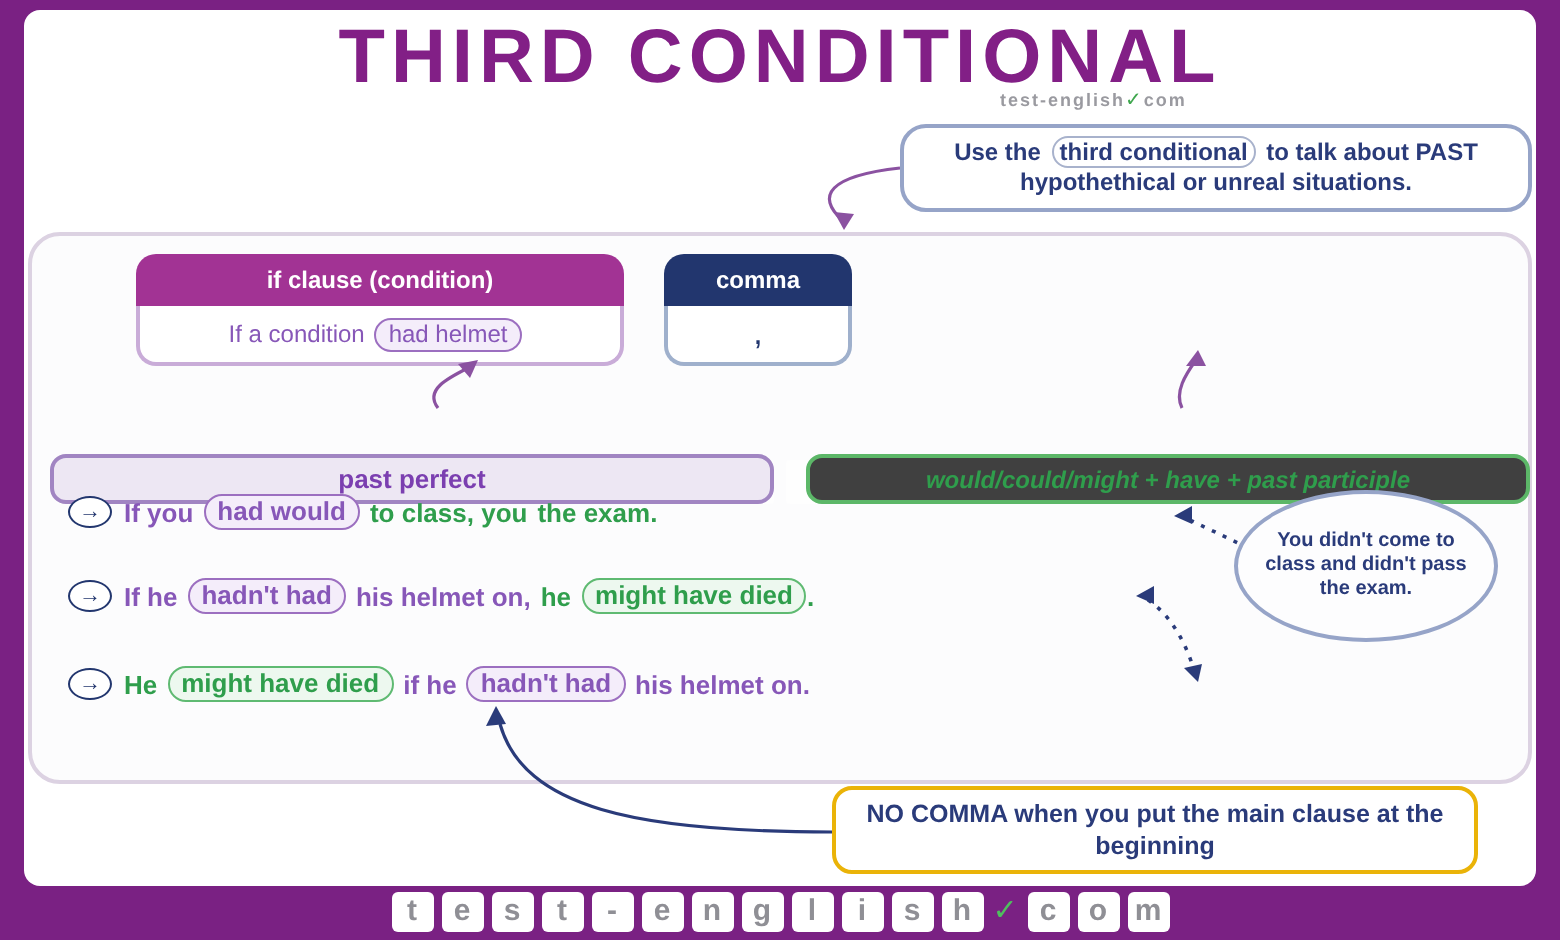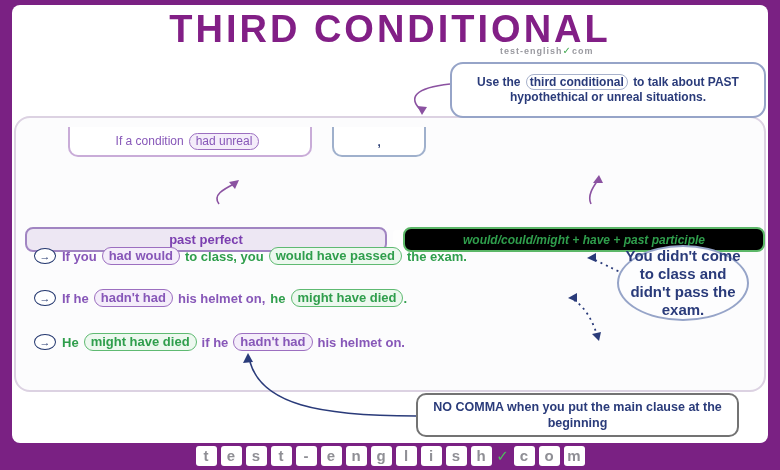--- a/index.html
+++ b/index.html
@@ -5,21 +5,21 @@
   * { margin:0; padding:0; box-sizing:border-box; }
   body { font-family:"Liberation Sans","DejaVu Sans",sans-serif; }
   .stage { position:relative; width:780px; height:470px; background:#7A2183; overflow:hidden; }
   .inner-white { position:absolute; left:12px; top:5px; width:756px; height:438px; background:#ffffff; border-radius:8px; }
 
   .page-title { position:absolute; left:0; right:0; top:8px; text-align:center;
     font-size:38px; font-weight:bold; letter-spacing:3px; color:#821F86; }
   .brand-small { position:absolute; left:500px; top:45px; font-size:9px; font-weight:bold; color:#9a9aa0; letter-spacing:1px; }
   .brand-small .chk { color:#3FA74E; font-size:10px; }
 
-  .callout-top { position:absolute; left:450px; top:62px; width:316px; height:56px;
+  .callout-top { position:absolute; left:450px; top:62px; width:316px; height:44px;
     background:#fff; border:2px solid #96A4C8; border-radius:13px;
     color:#2A3B7A; font-weight:bold; font-size:12px; line-height:1.28; text-align:center;
     display:flex; align-items:center; justify-content:center; padding:2px 8px; z-index:4; }
   .callout-top .hl { border:1.5px solid #A8B2CC; border-radius:8px; padding:0 3px; margin:0 2px; white-space:nowrap; }
 
   .panel { position:absolute; left:14px; top:116px; width:752px; height:276px;
     background:#FCFCFD; border:2px solid #DCD2E2; border-radius:16px; z-index:1; }
 
   .clause-box { position:absolute; z-index:2; }
   .cb-header { color:#fff; font-weight:bold; font-size:12px; text-align:center;
@@ -34,21 +34,21 @@
   .box-navy .cb-body { border:2px solid #9FB0CC; border-top:none; }
   .box-navy .cb-body .part { font-size:17px; margin-right:0; }
   .box-green { left:440px; top:127px; width:286px; }
   .box-green .cb-header { background:#2E9C47; }
   .box-green .cb-body { border:2px solid #6FBF80; border-top:none; }
 
   .formula-bar { position:absolute; top:205px; height:25px; border-radius:8px; z-index:2;
     display:flex; align-items:center; justify-content:center; font-weight:bold;margin-top:22px; }
   .bar-purple { left:25px; width:362px; background:#EDE7F3; border:2px solid #A185C2;
     color:#7B3FB0; font-size:13px; }
-  .bar-green { left:403px; width:362px; background:#000000; border:2px solid #5CB768;
+  .bar-green { left:403px; width:362px; background:#404040; border:2px solid #5CB768;
     color:#2F9E4C; font-size:12px; font-style:italic; }
 
   .watermark { position:absolute; left:28px; top:230px; width:724px; height:22px;
     display:flex; justify-content:space-between; z-index:1; opacity:0.55; }
   .watermark .tile { display:inline-block; width:40px; height:22px; background:rgba(255,255,255,0.85);
     color:#C9C9D2; font-size:18px; font-weight:bold; text-align:center; line-height:22px; border-radius:2px; }
   .watermark .tile-check { background:transparent; color:#9ED0A5; }
 
   .sent { position:absolute; left:34px; display:flex; align-items:center; z-index:2; font-weight:bold; font-size:13px; }
   .sent-1 { top:247px; } .sent-2 { top:289px; } .sent-3 { top:333px; }
@@ -56,27 +56,27 @@
     width:22px; height:16px; border:1.6px solid #22366E; border-radius:50%;
     color:#22366E; font-size:11px; font-weight:bold; background:#fff; margin-right:6px; flex:none; }
   .part { margin-right:5px; white-space:nowrap; }
   .part.tight { margin-left:-5px; }
   .txt-p { color:#8757B8; } .txt-g { color:#2F9E4C; } .txt-n { color:#22366E; }
   .pill { border-radius:10px; padding:0px 6px 1px 6px; }
   .pill-p { border:1.5px solid #9C6FC0; background:#F4EDFA; color:#8757B8; }
   .pill-g { border:1.5px solid #5FBA72; background:#EDF8EF; color:#2F9E4C; }
 
   .circle { position:absolute; background:#FDFDFE; border:2px solid #96A4C8; border-radius:50%;
-    color:#2A3B7A; font-weight:bold; font-size:15px; line-height:1.2; text-align:center;
+    color:#2A3B7A; font-weight:bold; font-size:10px; line-height:1.2; text-align:center;
     display:flex; align-items:center; justify-content:center; padding:6px; }
   .circle-1 { left:617px; top:245px; width:132px; height:76px; z-index:4; }
   .circle-2 { left:596px; top:311px; width:122px; height:72px; z-index:5; }
 
   .callout-bottom { position:absolute; left:416px; top:393px; width:323px; height:44px;
-    background:#fff; border:2px solid #737373; border-radius:10px;
+    background:#fff; border:2px solid #eab308; border-radius:10px;
     color:#2A3B7A; font-weight:bold; font-size:12.5px; line-height:1.3; text-align:center;
     display:flex; align-items:center; justify-content:center; z-index:4; }
 
   .overlay { position:absolute; left:0; top:0; z-index:3; pointer-events:none; }
 
   .footer-tiles { position:absolute; left:0; right:0; top:446px; display:flex;
     justify-content:center; gap:4px; z-index:4; }
   .footer-tiles .tile { display:inline-block; width:21px; height:20px; background:#fff;
     color:#8F8F95; font-size:15px; font-weight:bold; text-align:center; line-height:20px; border-radius:3px; }
   .footer-tiles .tile-check { background:transparent; color:#4FBF5E; width:14px; }
@@ -97,27 +97,29 @@
     <div>
       <span>Use the</span>
       <span class="hl">third conditional</span>
       <span>to talk about PAST hypothethical or unreal situations.</span>
     </div>
   </div>
 
   <div class="panel"></div>
 
   <div class="clause-box box-magenta">
+    <div class="cb-header">if clause (condition)</div>
     <div class="cb-body">
         <span class="part txt-p">If a condition</span>
-        <span class="part pill pill-p">had unreal</span>
+        <span class="part pill pill-p">had helmet</span>
       </div>
   </div>
 
   <div class="clause-box box-navy">
+    <div class="cb-header">comma</div>
     <div class="cb-body">
         <span class="part txt-n">,</span>
       </div>
   </div>
 
   <div class="clause-box box-green">
   </div>
 
   <div class="formula-bar bar-purple">past perfect</div>
   <div class="formula-bar bar-green">would/could/might + have + past participle</div>
@@ -140,21 +142,20 @@
       <span class="tile">o</span>
       <span class="tile">m</span>
     </div>
 
   <div class="sent sent-1">
     <span class="bullet">→</span>
     <span class="sent-parts" style="display:flex;align-items:center;">
         <span class="part txt-p">If you</span>
         <span class="part pill pill-p">had would</span>
         <span class="part txt-g">to class, you</span>
-        <span class="part pill pill-g">would have passed</span>
         <span class="part txt-g">the exam.</span>
       </span>
   </div>
   <div class="sent sent-2">
     <span class="bullet">→</span>
     <span class="sent-parts" style="display:flex;align-items:center;">
         <span class="part txt-p">If he</span>
         <span class="part pill pill-p">hadn't had</span>
         <span class="part txt-p">his helmet on,</span>
         <span class="part txt-g">he</span>

